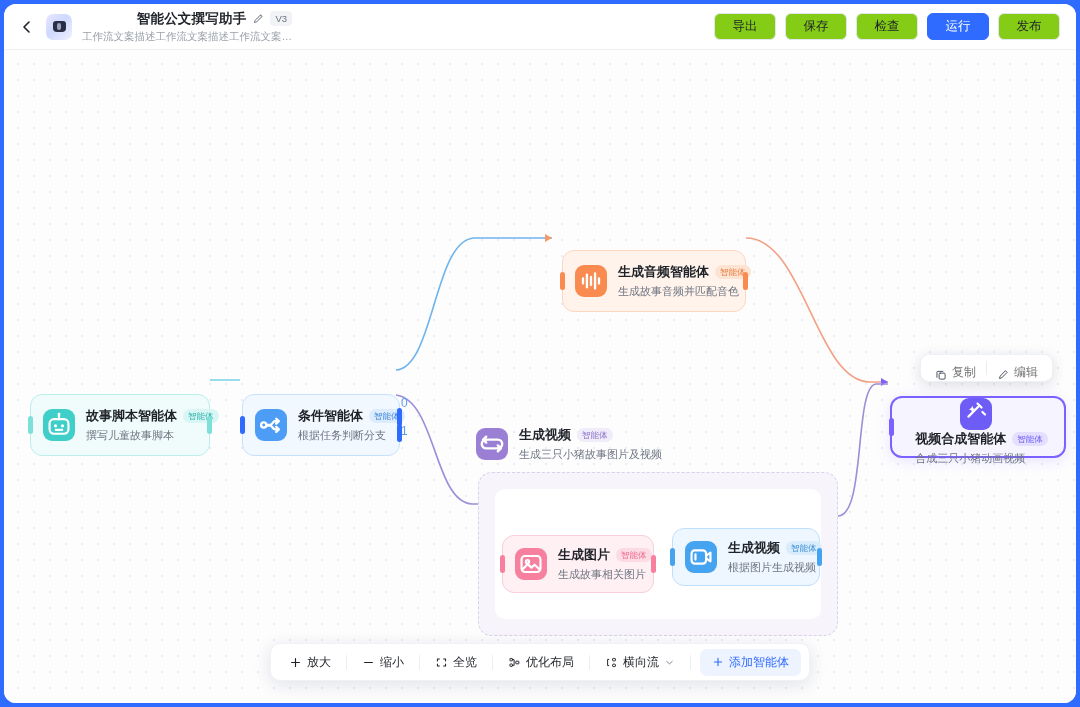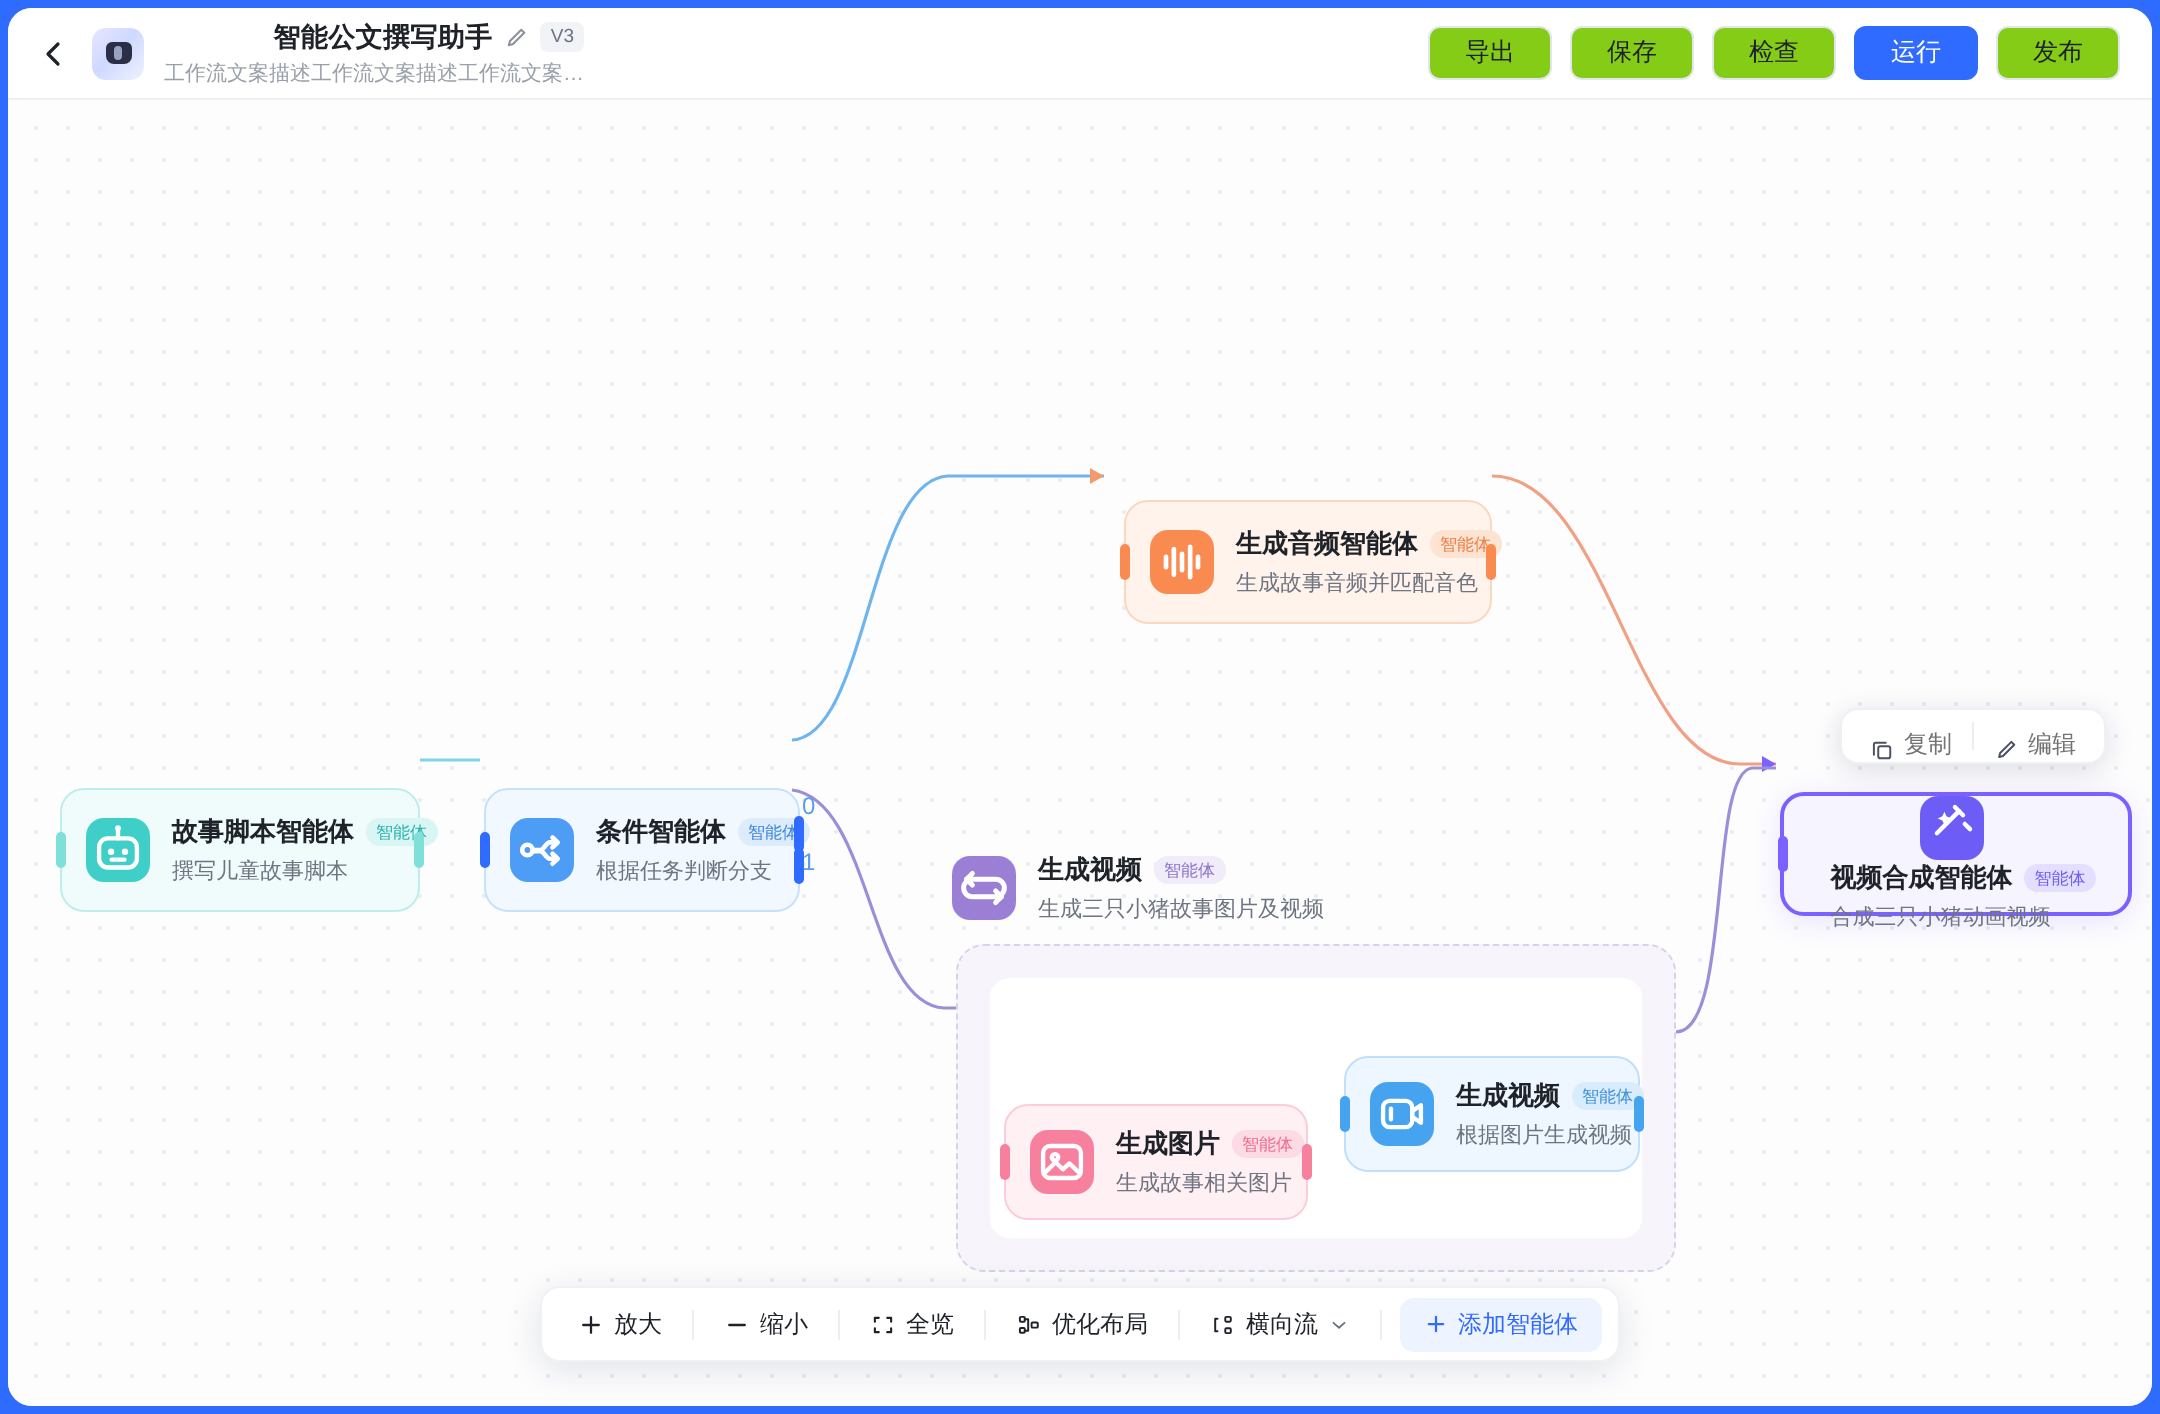--- a/index.html
+++ b/index.html
@@ -383,21 +383,21 @@
       <div class="nbody">
         <div class="ntitle-row">
           <span class="ntitle">生成音频智能体</span>
           <span class="nbadge">智能体</span>
         </div>
         <div class="nsub">生成故事音频并匹配音色</div>
       </div>
       <span class="port out"></span>
     </div>
 
-    <div class="node n-image" style="left:498px; top:502px; width:152px; height:58px;">
+    <div class="node n-image" style="left:498px; top:485px; width:152px; height:58px;">
       <span class="port in"></span>
       <div class="nicon">
         <svg class="ico" viewBox="0 0 22 22" fill="none" stroke="currentColor" stroke-width="1.5" stroke-linecap="round" stroke-linejoin="round">
           <rect x="4.5" y="5.5" width="13" height="11" rx="2.4"></rect>
           <circle cx="8.6" cy="9.4" r="1.1"></circle>
           <path d="M5.4 14.4l3.4-3.3 2.5 2.4 2.2-2 3.1 2.9"></path>
         </svg>
       </div>
       <div class="nbody">
         <div class="ntitle-row">

